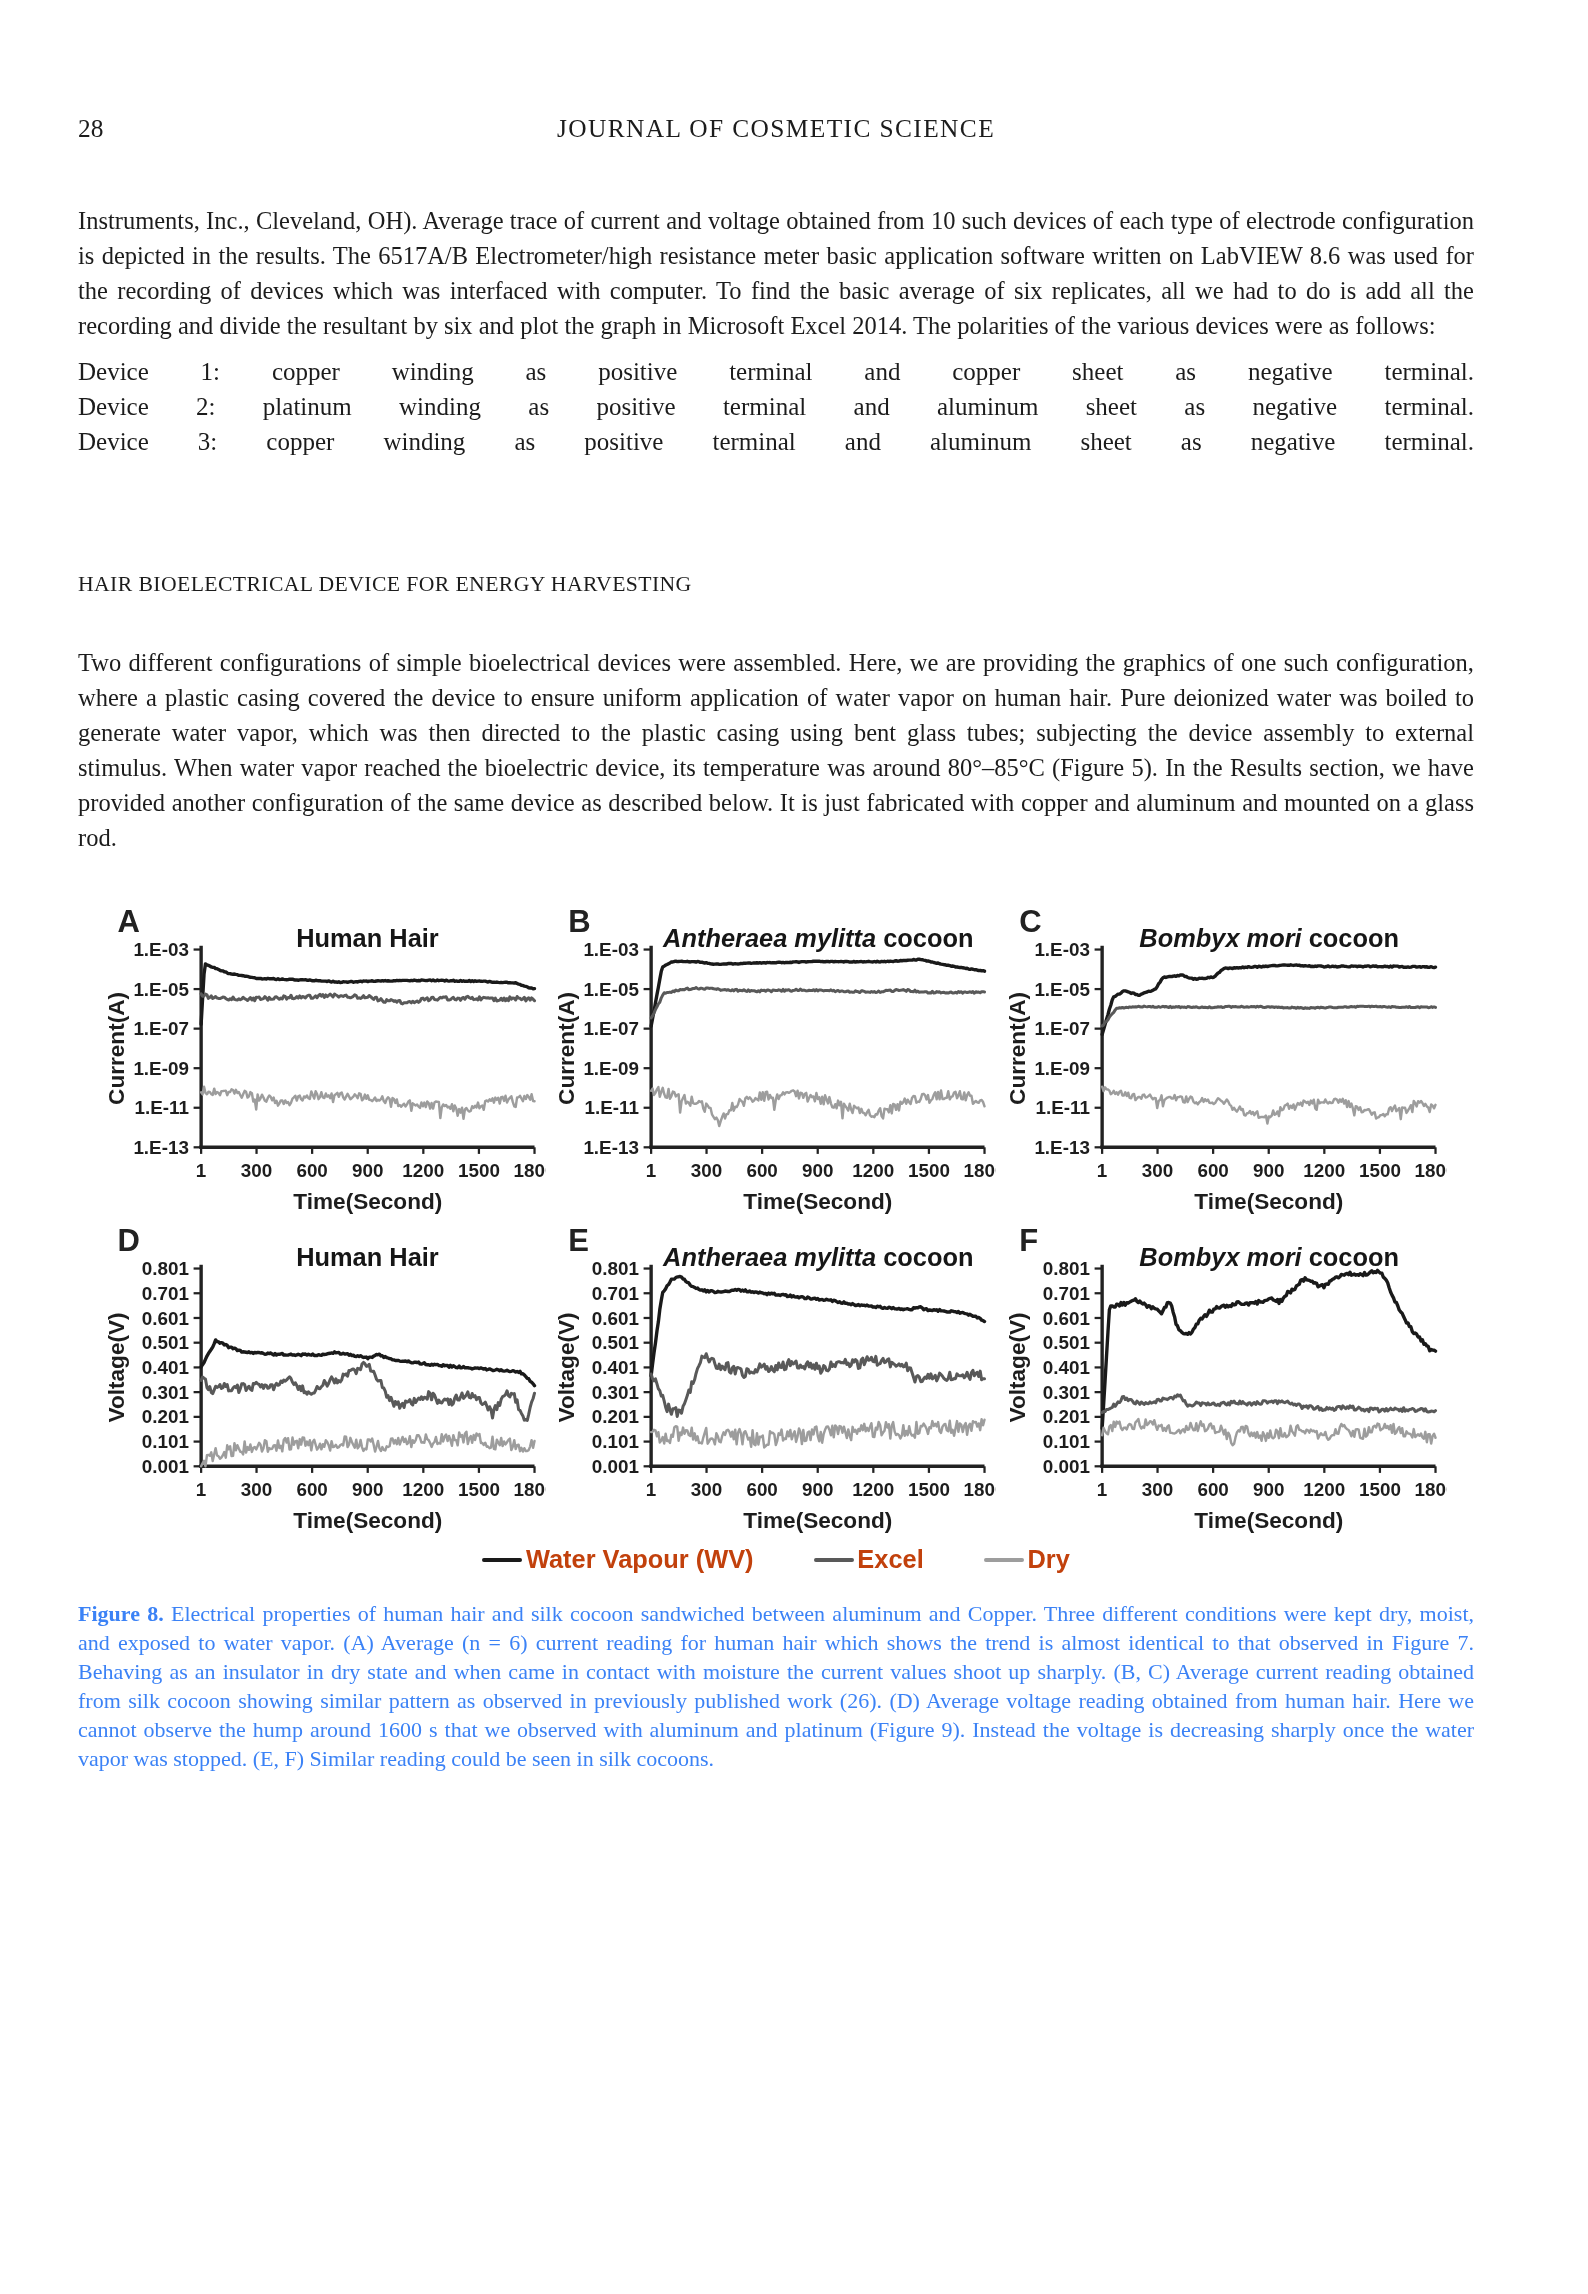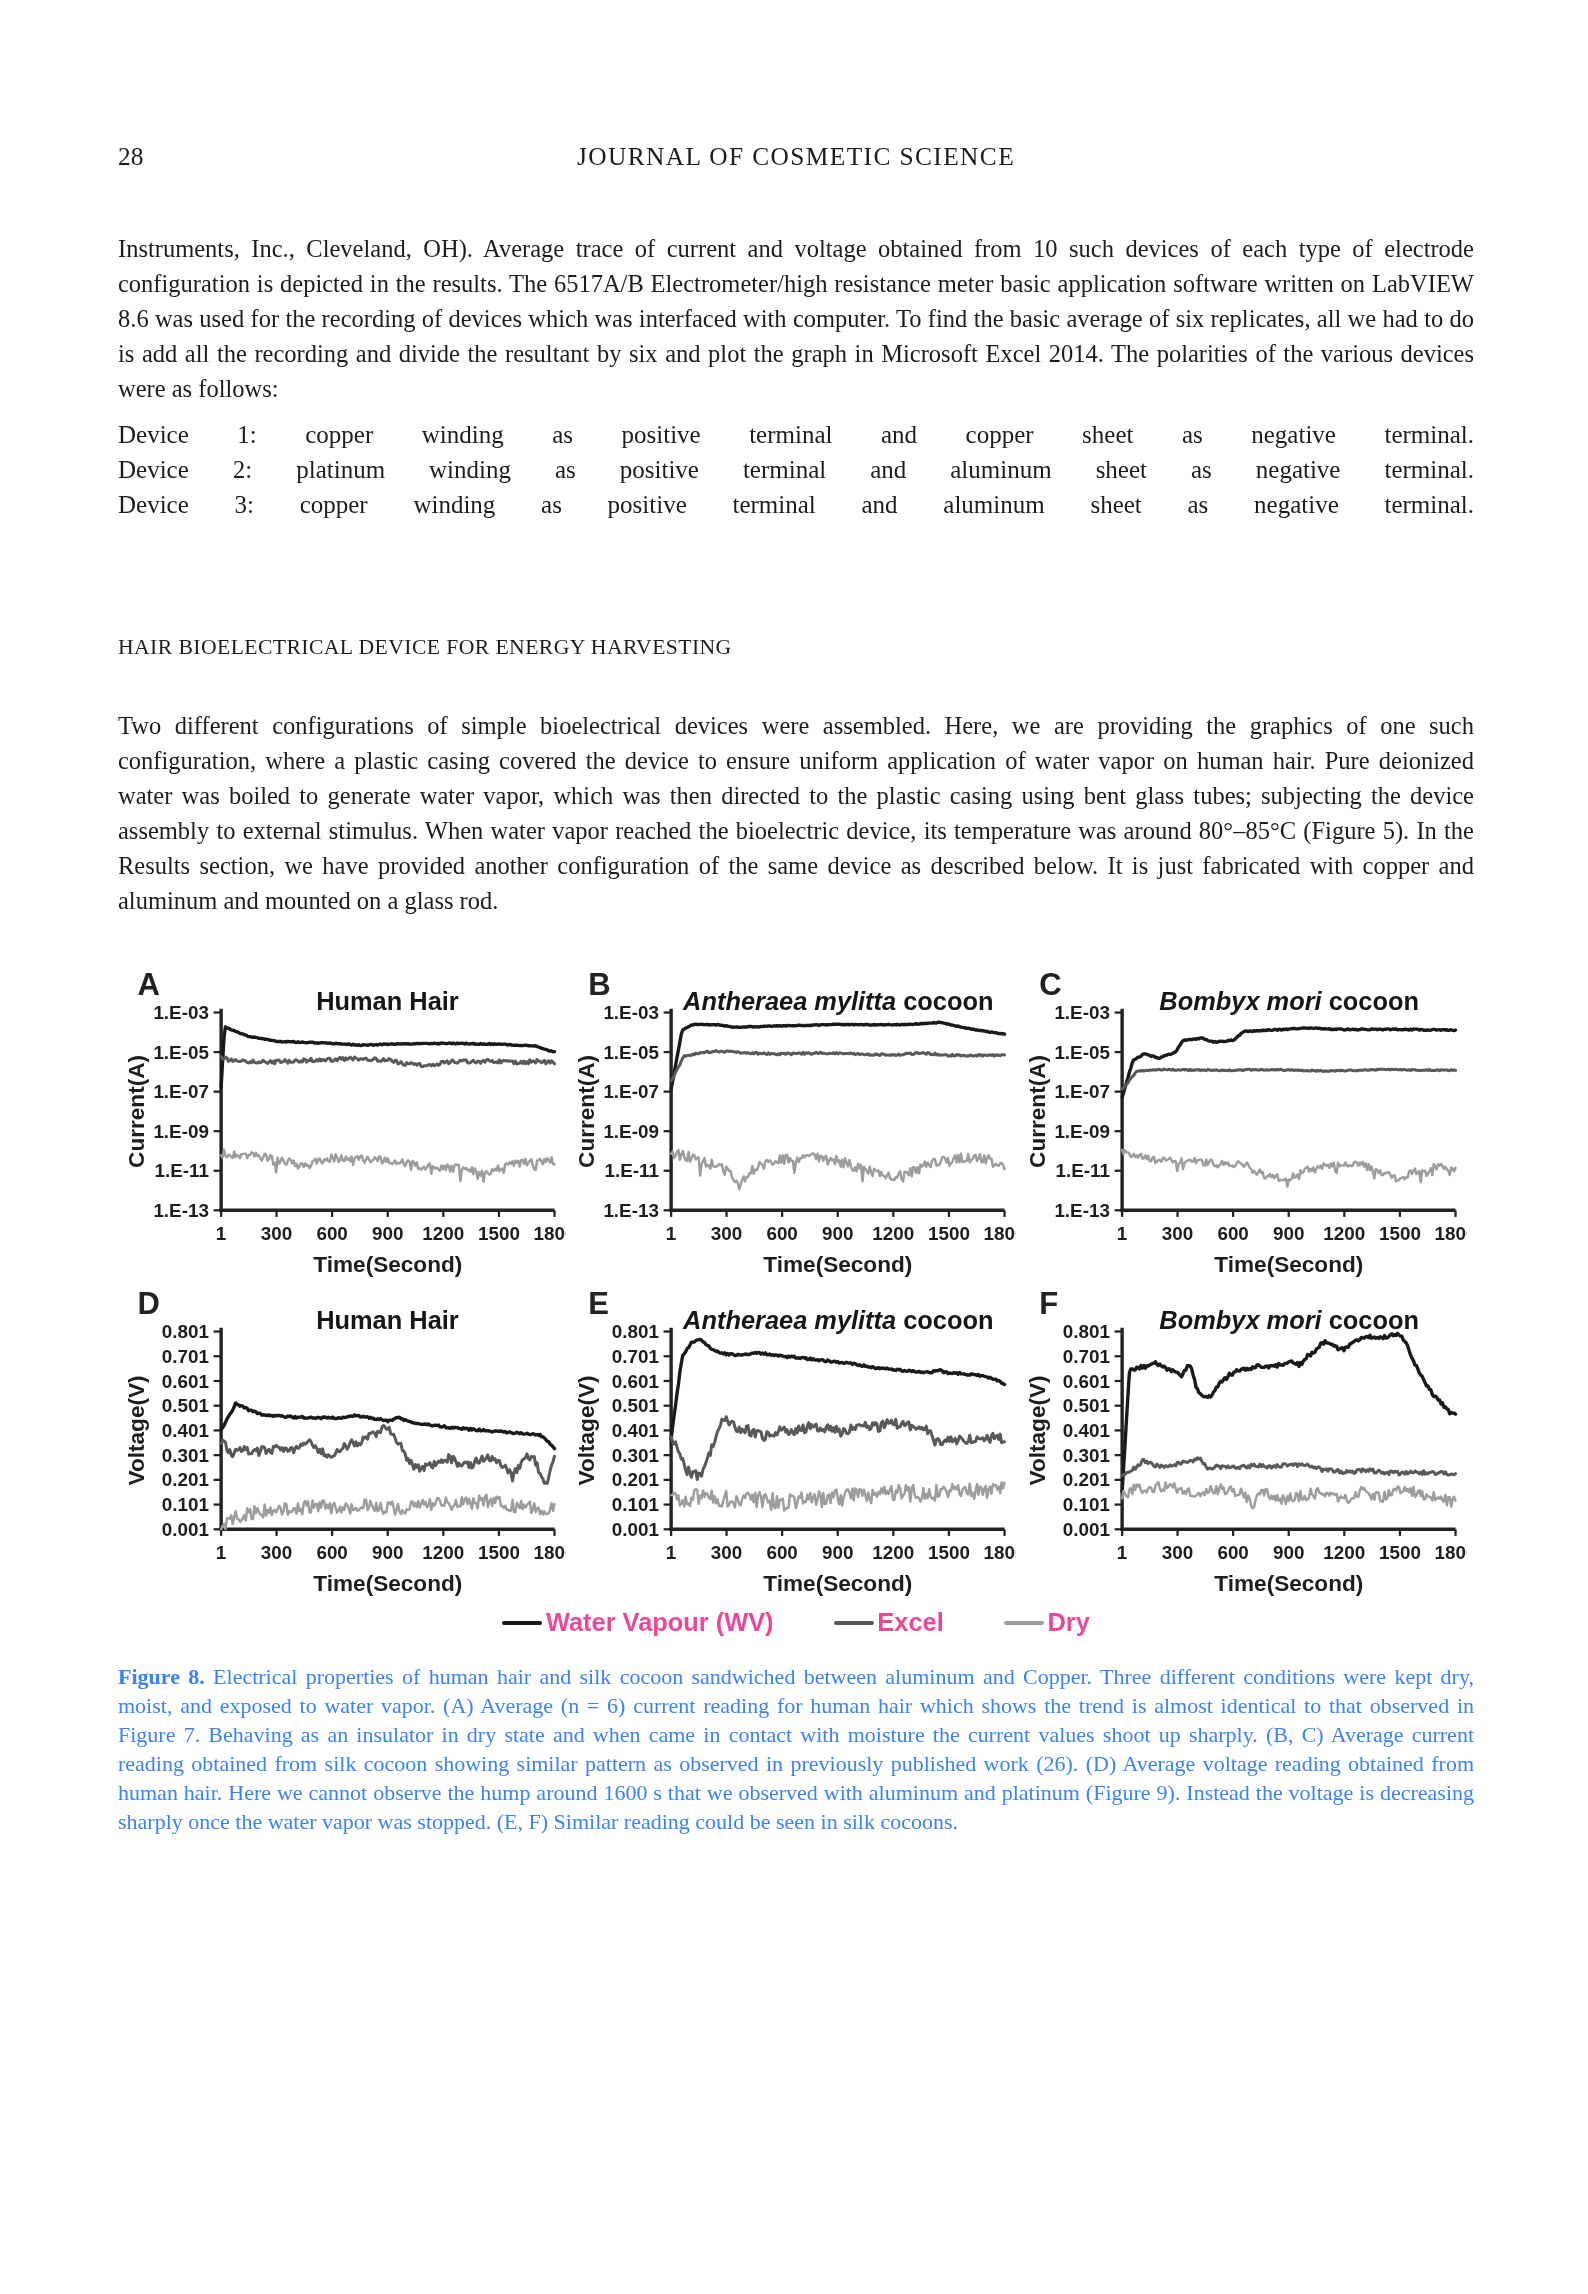--- a/index.html
+++ b/index.html
@@ -1,20 +1,19 @@
 <!DOCTYPE html>
 <html style="font-size:15px"><head>
 <meta charset="utf-8">
 <style>
   html,body{margin:0;padding:0;background:#ffffff;}
   .page{
     width:1589px;height:2174px;background:#ffffff;color:#1c1c1c;
-    box-sizing:border-box;padding:111px 115px 0 118px;overflow:hidden;
+    box-sizing:border-box;padding:111px 115px 0 78px;overflow:hidden;
     font-family:"Liberation Serif", serif;
-    margin-top:28px;
   }
   .page-header{display:flex;align-items:baseline;font-size:25.4px;line-height:34px;}
   .page-num{width:160px;}
   .journal-title{flex:1;text-align:center;letter-spacing:1.4px;padding-right:160px;}
   .body-par{
     margin:58px 0 0 0;font-size:24.5px;line-height:35px;text-align:justify;
   }
   .device-list{margin-top:11.3px;font-size:25px;line-height:35px;}
   .device-line{text-align:justify;text-align-last:justify;}
   .section-heading{
@@ -33,21 +32,21 @@
     position:absolute;left:15px;top:1.9px;font-size:31px;font-weight:700;color:#222;
   }
   .panel-title{
     position:absolute;left:94px;right:9.4px;top:22px;text-align:center;
     font-size:25.4px;font-weight:700;color:#161616;white-space:nowrap;
   }
   .panel-title i{}
   .chart-cell svg{display:block;}
   .legend{
     margin-top:9.4px;display:flex;justify-content:center;gap:60px;
-    font-family:"Liberation Sans", sans-serif;font-size:25.4px;font-weight:700;color:#ec4899;
+    font-family:"Liberation Sans", sans-serif;font-size:25.4px;font-weight:700;color:#c2410c;
   }
   .legend-item{display:flex;align-items:center;gap:3.8px;}
   .legend-swatch{display:inline-block;width:40px;height:4.7px;border-radius:1.9px;}
   .caption{
     margin:24.5px 0 0 0;font-size:22px;line-height:29px;text-align:justify;color:#3b82f6;
   }
   .caption b{font-weight:700;}
 </style>
 </head>
 <body>

